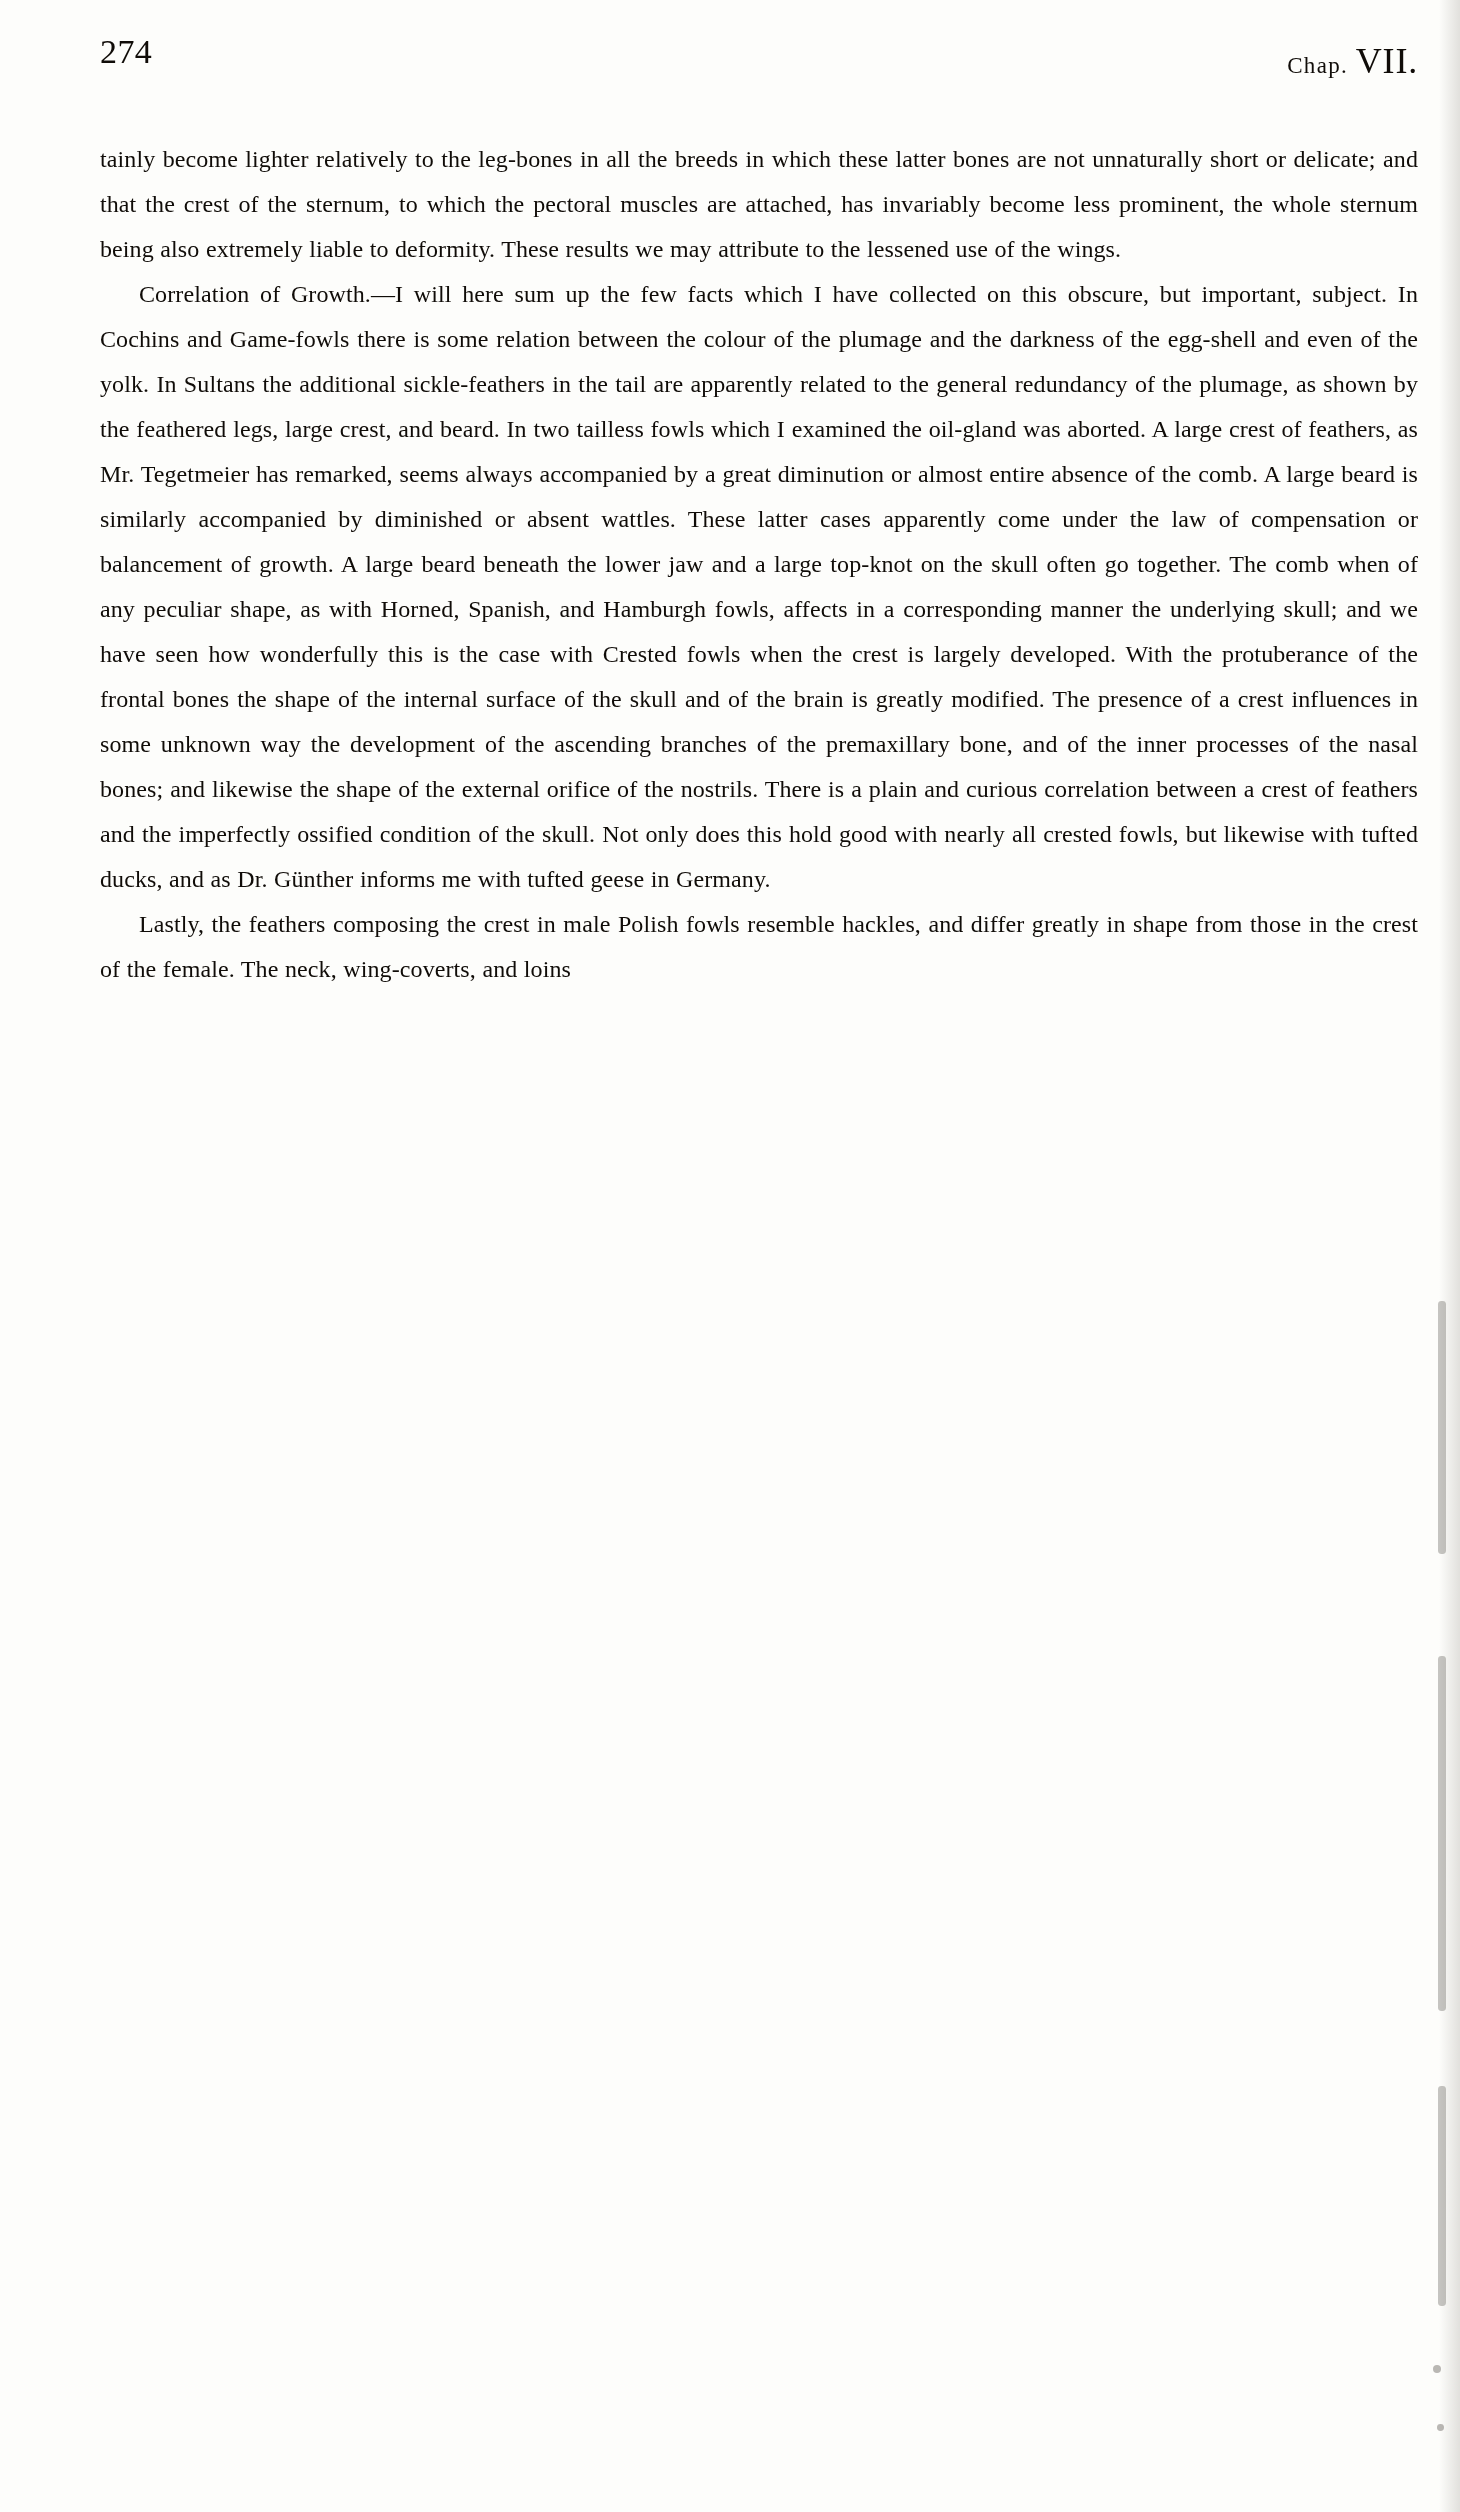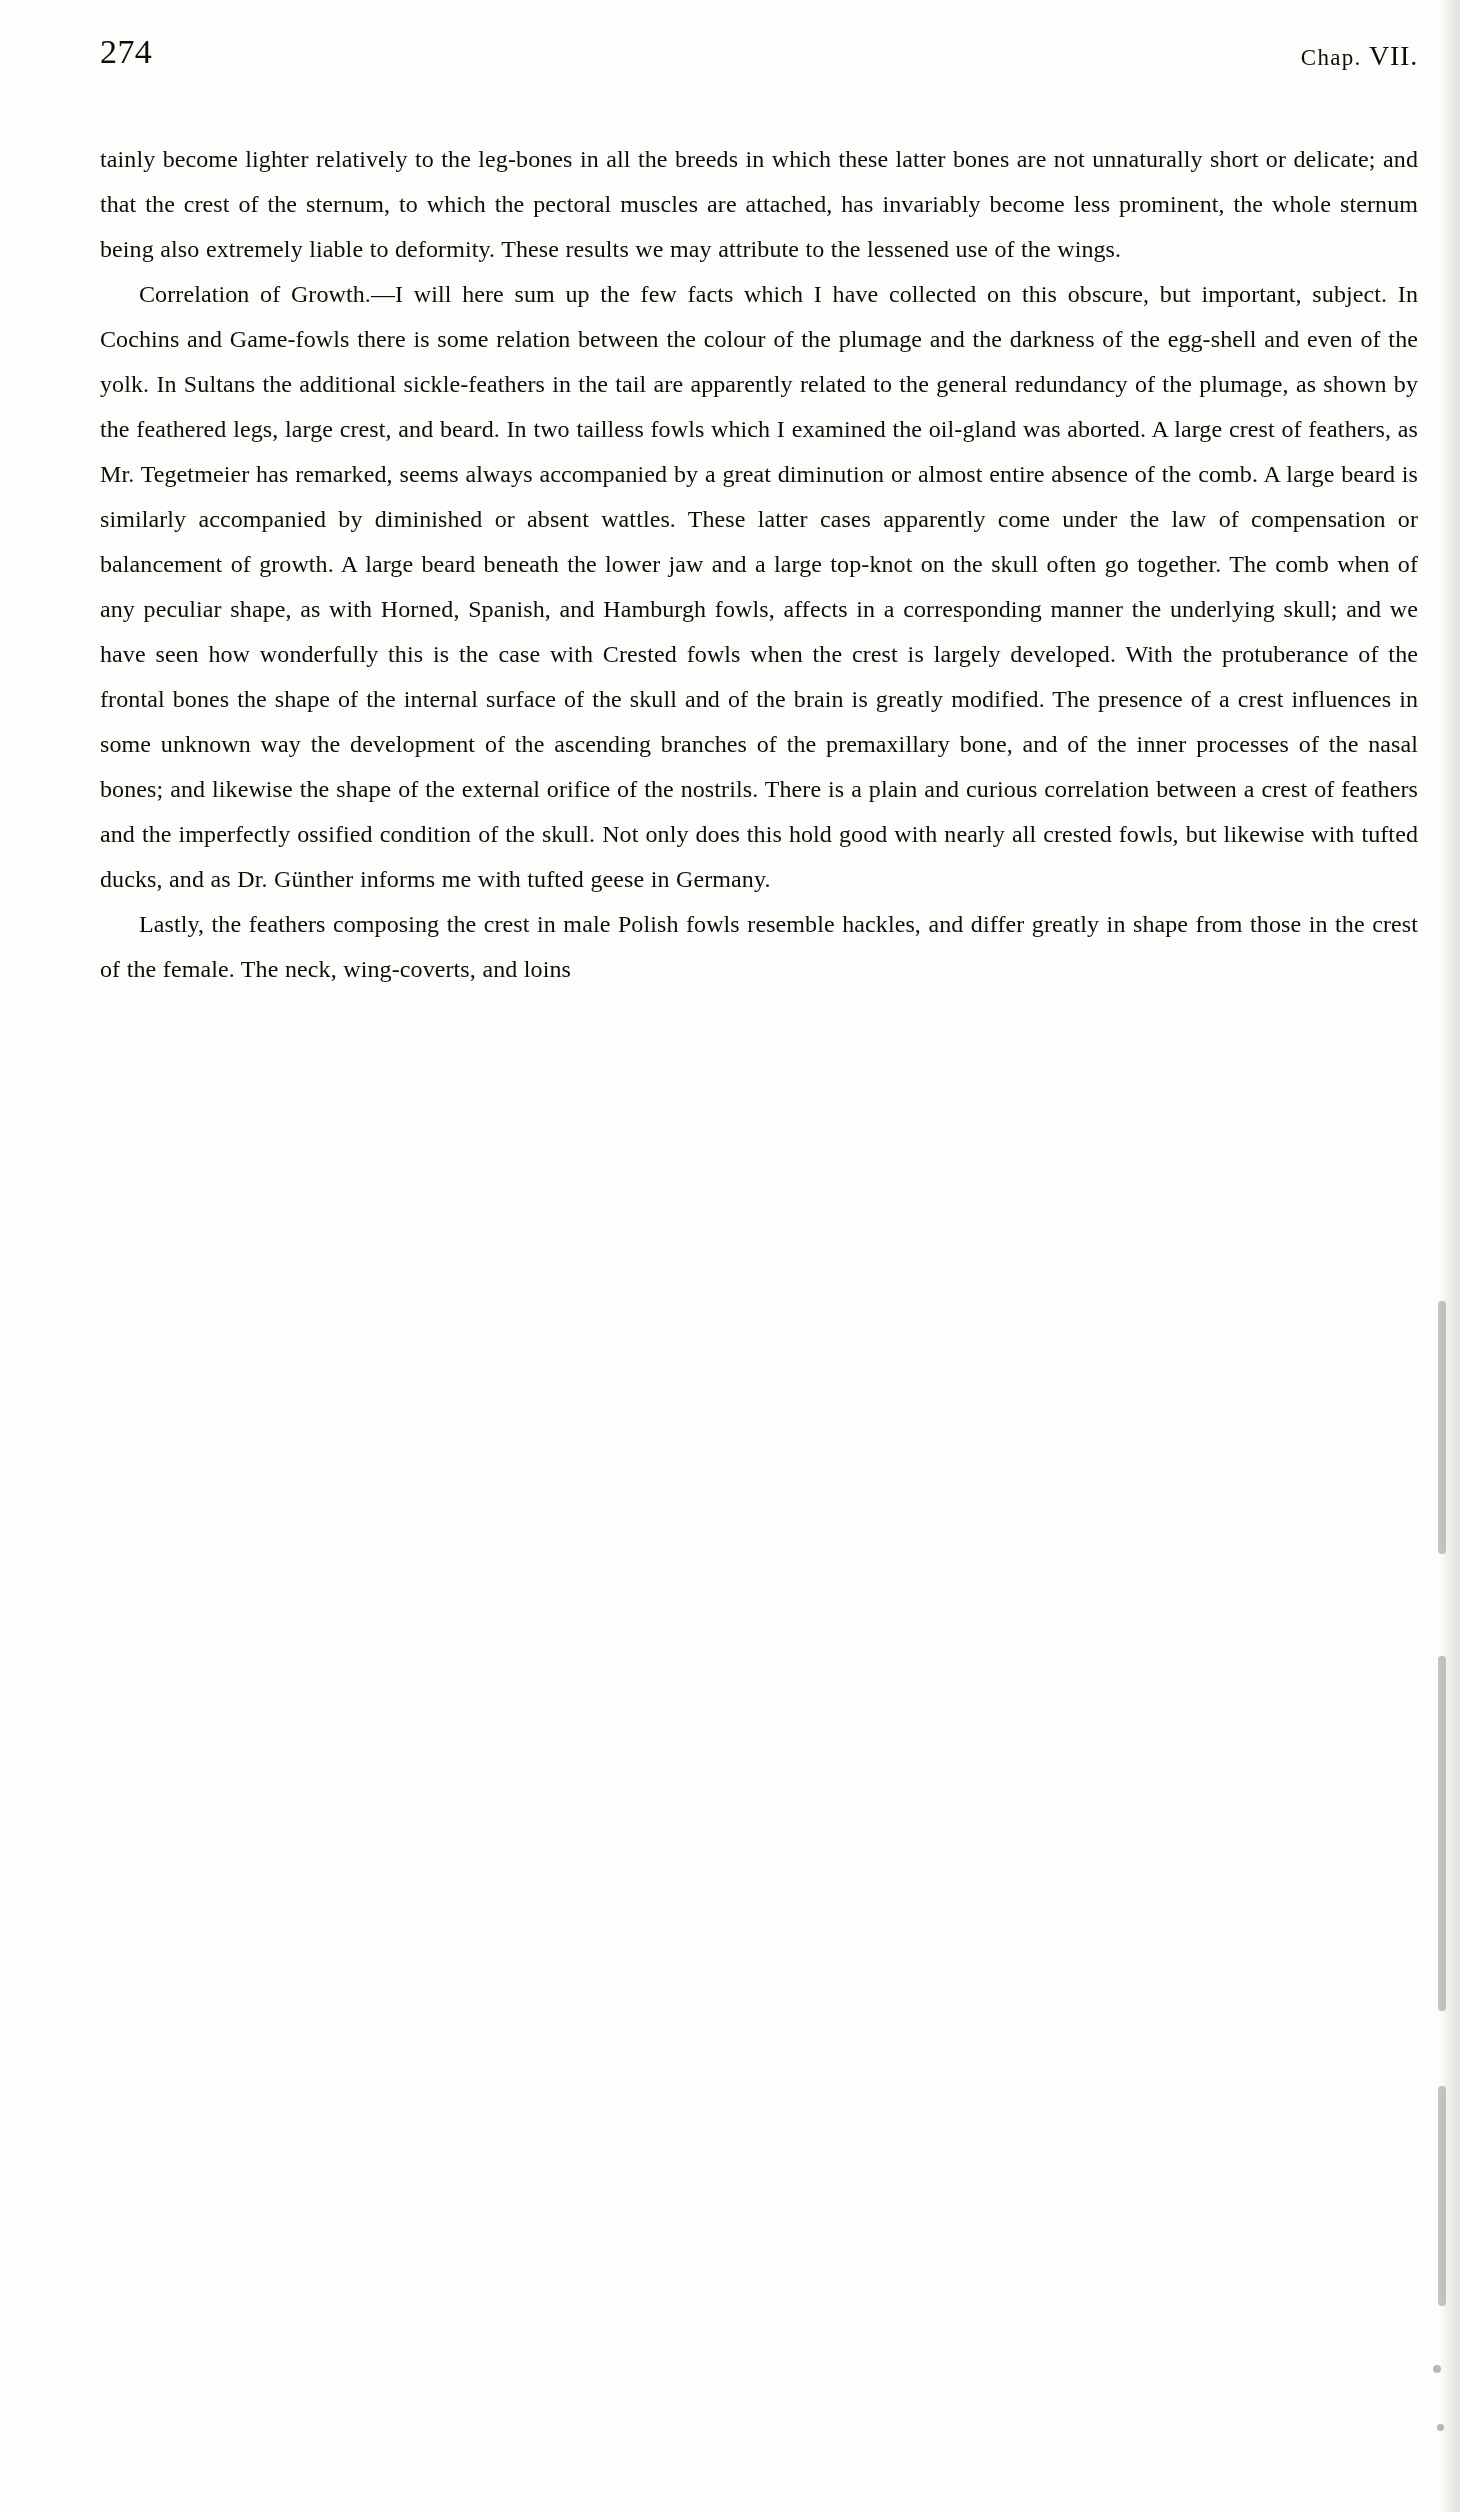--- a/index.html
+++ b/index.html
@@ -56,21 +56,21 @@
     font-size: 28px;
     letter-spacing: 0.8px;
     padding-top: 10px;
     white-space: nowrap;
   }
   .chapter-mark .small-caps {
     font-size: 23px;
     letter-spacing: 1.3px;
   }
   .chapter-mark .chap-num {
-    font-size: 28px;
+    font-size: 36px;
     letter-spacing: 0.8px;
   }
   
   .body-text {
     margin-top: 44px;
     font-size: 24px;
     line-height: 45px;
     text-align: justify;
     text-justify: inter-word;
     letter-spacing: 0.1px;

